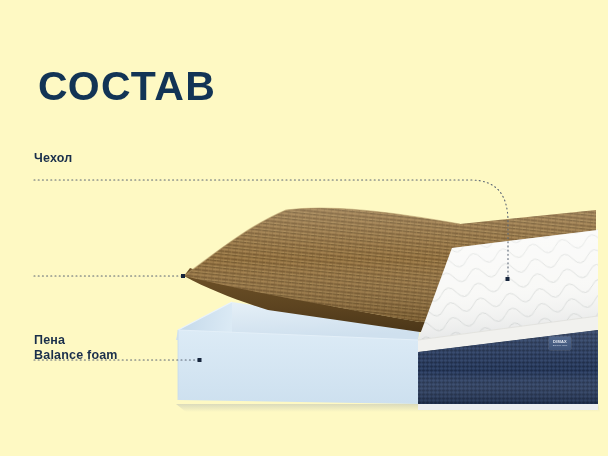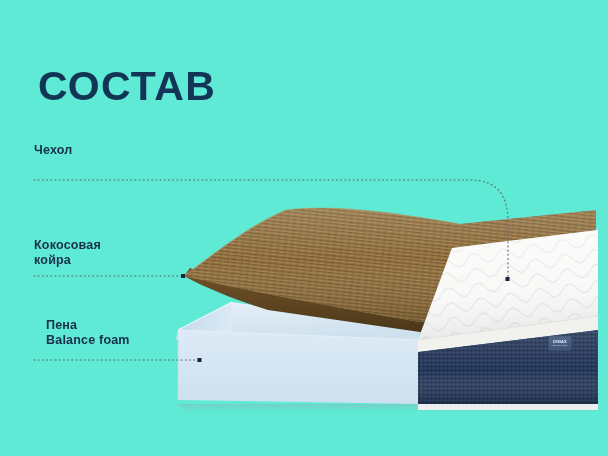--- a/index.html
+++ b/index.html
@@ -4,21 +4,21 @@
 <style>
   html, body {
     margin: 0;
     padding: 0;
     background: #ffffff;
   }
   #page {
     position: relative;
     width: 608px;
     height: 456px;
-    background: #5eead4;
+    background: #fef9c3;
     overflow: hidden;
     font-family: "Liberation Sans", sans-serif;
   }
 
   
   #title {
     position: absolute;
     left: 38px;
     top: 66px;
     font-size: 41px;
@@ -34,23 +34,23 @@
     position: absolute;
     color: #1a2f4b;
     font-size: 12.5px;
     font-weight: bold;
     line-height: 15px;
     white-space: nowrap;
     letter-spacing: 0.2px;
   }
   .label-line2 { display: block; }
 
-  #label-cover  { left: 34px; top: 143px; }
+  #label-cover  { left: 34px; top: 151px; }
   #label-coir   { left: 34px; top: 238px; }
-  #label-foam   { left: 34px; top: 318px; margin-left: 12px; }
+  #label-foam   { left: 34px; top: 333px; }
 
   
   #leaders {
     position: absolute;
     left: 0; top: 0;
     width: 608px; height: 456px;
     pointer-events: none;
   }
 
   
@@ -268,23 +268,19 @@
       <rect x="197.5" y="358" width="4" height="4" fill="#16253c"></rect>
     </g>
   </svg>
 
   <div id="title">СОСТАВ</div>
 
   <div class="label-block" id="label-cover">
     <span>Чехол</span>
   </div>
 
-  <div class="label-block" id="label-coir">
-    <span>Кокосовая</span>
-    <span class="label-line2">койра</span>
-  </div>
 
   <div class="label-block" id="label-foam">
     <span>Пена</span>
     <span class="label-line2">Balance foam</span>
   </div>
 
 </div>
 
 </body></html>

